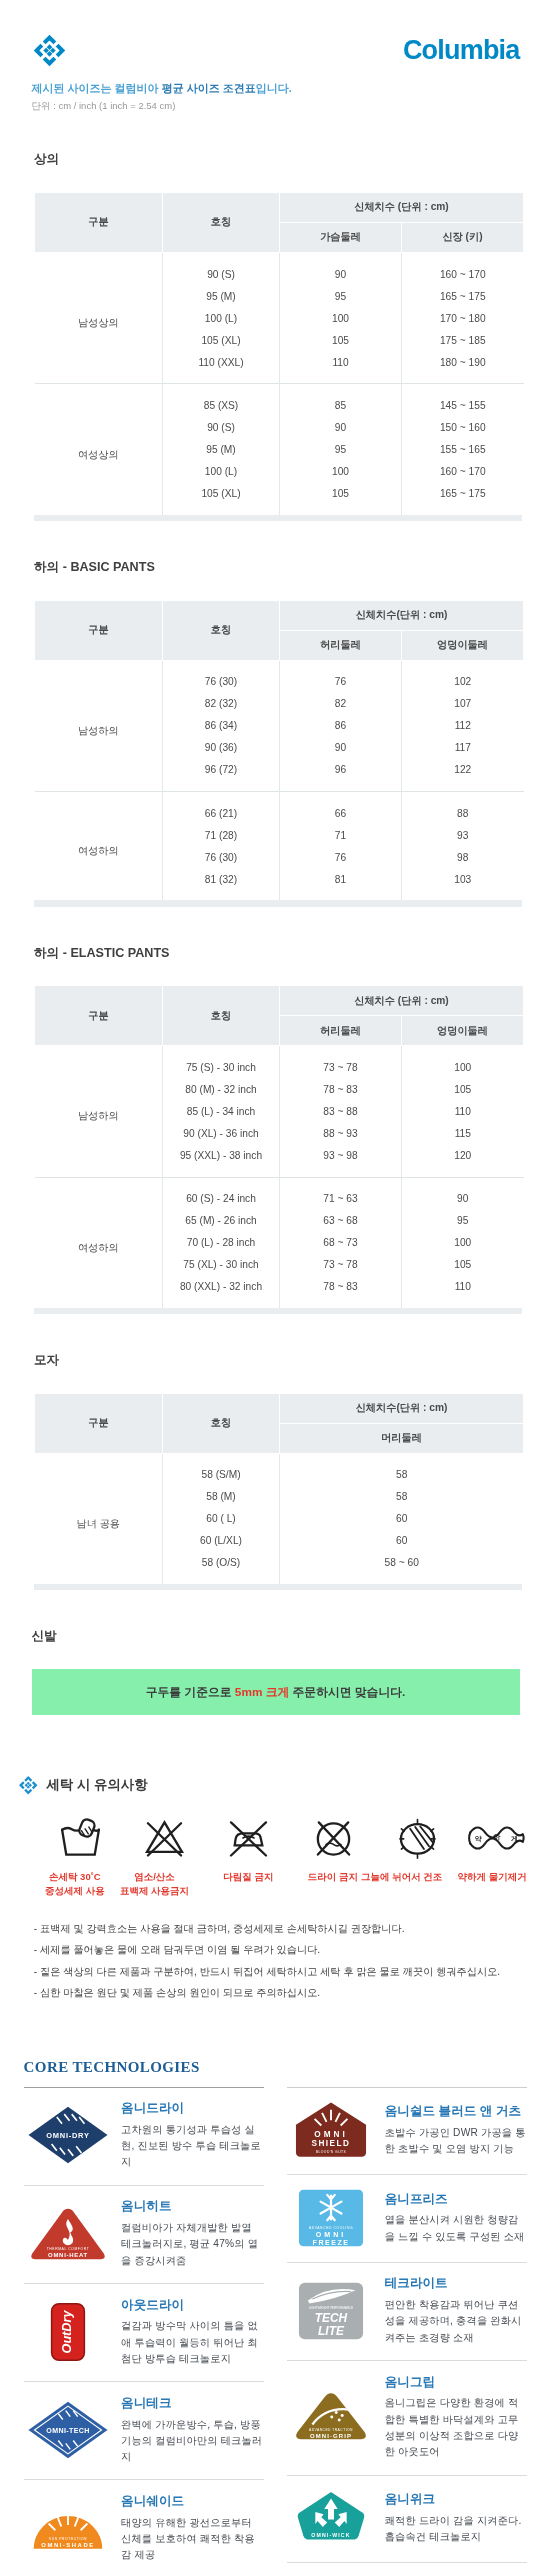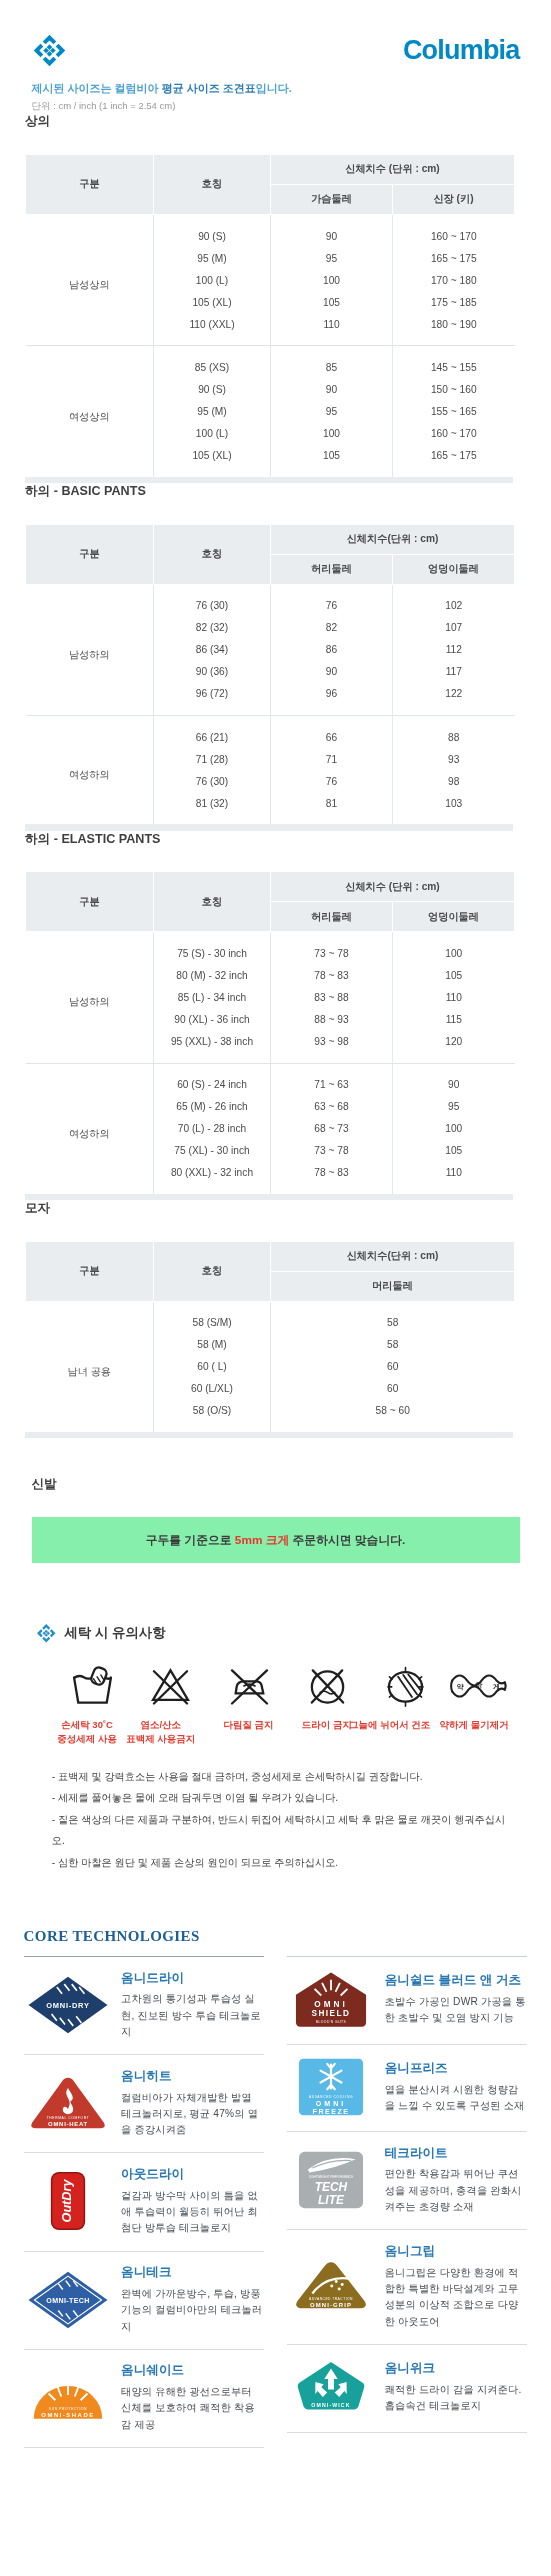--- a/index.html
+++ b/index.html
@@ -7,39 +7,39 @@
         font-family:"Liberation Sans",sans-serif;color:#4a4a4a;}
   
   .header{padding:33px 31.5px 0;}
   .brand{display:flex;align-items:center;gap:4.7px;justify-content:space-between;}
   .brand svg{width:35px;height:35px;}
   .brand-text{font-size:27px;font-weight:bold;color:#0088C7;letter-spacing:-0.8px;}
   .intro-line{margin:12.6px 0 0;font-size:11px;font-weight:bold;color:#4CA2D5;}
   .intro-line b{color:#2B7CB4;}
   .unit-line{margin:4.7px 0 0;font-size:9.5px;color:#989898;}
   
-  .size-section{padding:0 25px;}
+  .size-section{margin-top:38px;padding:0 34px;}
   .section-title{margin:0;font-size:12.6px;font-weight:bold;color:#3F3F3F;}
   .table-wrap{margin-top:23.6px;width:488px;}
   table.size-table{border-collapse:collapse;table-layout:fixed;width:488px;}
   table.size-table th{background:#E9EDF0;border:1.6px solid #fff;height:27px;
       font-size:10.2px;font-weight:bold;color:#4A4A4A;text-align:center;}
   table.size-table td{font-size:10.2px;color:#4A4A4A;text-align:center;height:22px;padding:0;}
   td.cell{border-left:0.8px solid #E3E8EA;}
   tr.g-first td{padding-top:10.2px;}
   tr.g-last td{padding-bottom:10.2px;}
   tr.g-sep td{border-top:0.8px solid #DFE5E7;}
   .table-bottom-bar{height:6.3px;background:#E9EDF0;}
   
   .shoes{margin-top:38px;padding:0 31.5px;}
   .shoes-box{margin-top:23.6px;height:46px;background:#86efac;text-align:center;line-height:46px;
       font-size:11.8px;font-weight:bold;color:#3C3C3C;}
   .shoes-box .em{color:#E8352A;}
   
-  .laundry{margin-top:60px;padding:0 36px;}
+  .laundry{margin-top:60px;padding:0 18px;}
   .laundry-head{display:flex;align-items:center;gap:7.9px;}
   .laundry-head svg{width:20.5px;height:20.5px;}
   .laundry-title{font-size:13.4px;font-weight:bold;color:#3A3A3A;}
   .laundry-icons{display:flex;justify-content:space-between;margin-top:19px;padding:0 6.3px;}
   .laundry-item{width:16%;display:flex;flex-direction:column;align-items:flex-end;}
   .laundry-item svg{height:46px;}
   .caption{margin-top:6.3px;text-align:center;font-size:9.5px;font-weight:bold;color:#E23A2E;
       line-height:1.45;white-space:nowrap;}
   .laundry-notes{margin-top:20.5px;padding-left:15.8px;}
   .note{font-size:10.2px;color:#3F3F3F;line-height:2.1;}

